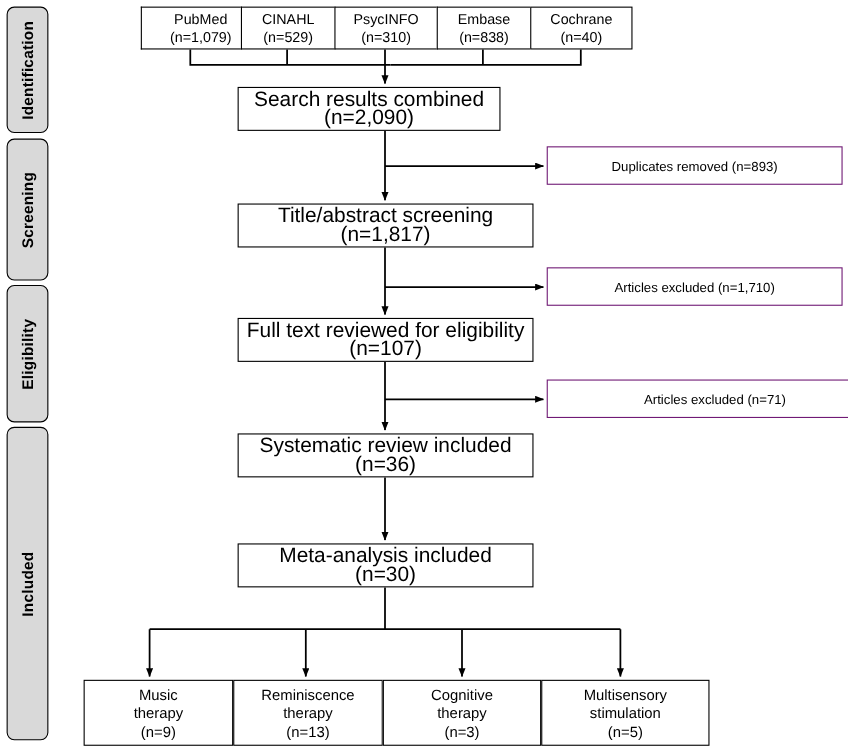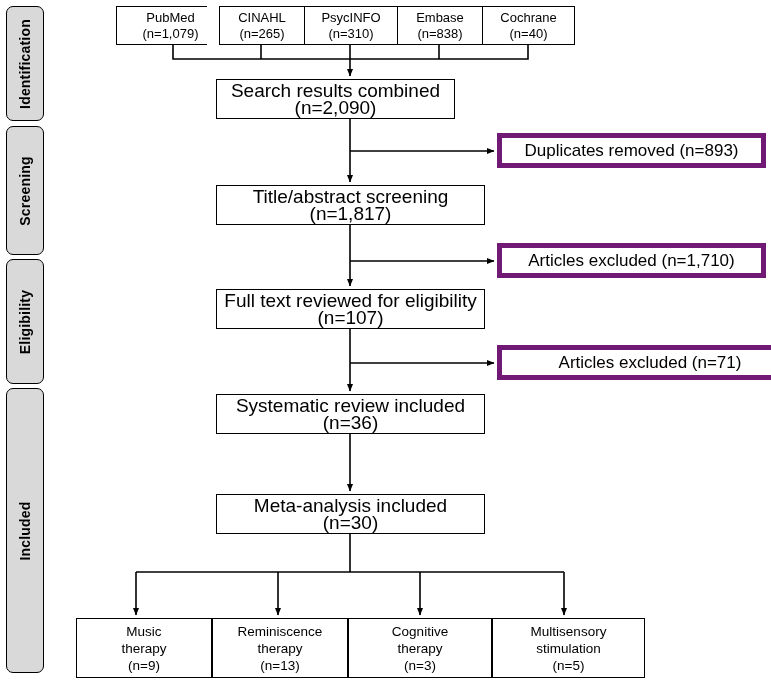--- a/index.html
+++ b/index.html
@@ -61,28 +61,28 @@
     flex-direction: column;
     align-items: center;
     justify-content: center;
     text-align: center;
     font-size: 13px;
     line-height: 16px;
   }
   .srcbox.nor { border-right: none; }
   .sidebox {
     position: absolute;
-    border: 5px solid #701a75;
-    background: #ffffff;
-    box-sizing: border-box;
-    display: flex;
-    align-items: center;
-    justify-content: center;
-    text-align: center;
-    font-size: 17px;
+    border: 1px solid #701a75;
+    background: #ffffff;
+    box-sizing: border-box;
+    display: flex;
+    align-items: center;
+    justify-content: center;
+    text-align: center;
+    font-size: 12px;
   }
   .outbox {
     position: absolute;
     border: 1px solid #000000;
     background: #ffffff;
     box-sizing: border-box;
     display: flex;
     flex-direction: column;
     align-items: center;
     justify-content: center;
@@ -110,27 +110,27 @@
   <div class="stage-band" style="left:6px; top:126px; width:36px; height:127px;">
     <span class="stage-label">Screening</span>
   </div>
   <div class="stage-band" style="left:6px; top:259px; width:36px; height:123px;">
     <span class="stage-label">Eligibility</span>
   </div>
   <div class="stage-band" style="left:6px; top:388px; width:36px; height:283px;">
     <span class="stage-label">Included</span>
   </div>
 
-  <div class="srcbox nor" style="left:116px; top:6px; width:91px; height:39px;padding-left:17px;">
+  <div class="srcbox nor" style="left:128px; top:6px; width:91px; height:39px;padding-left:17px;">
     <span>PubMed</span>
     <span>(n=1,079)</span>
   </div>
   <div class="srcbox nor" style="left:219px; top:6px; width:85px; height:39px;">
     <span>CINAHL</span>
-    <span>(n=265)</span>
+    <span>(n=529)</span>
   </div>
   <div class="srcbox nor" style="left:304px; top:6px; width:93px; height:39px;">
     <span>PsycINFO</span>
     <span>(n=310)</span>
   </div>
   <div class="srcbox nor" style="left:397px; top:6px; width:85px; height:39px;">
     <span>Embase</span>
     <span>(n=838)</span>
   </div>
   <div class="srcbox" style="left:482px; top:6px; width:93px; height:39px;">

